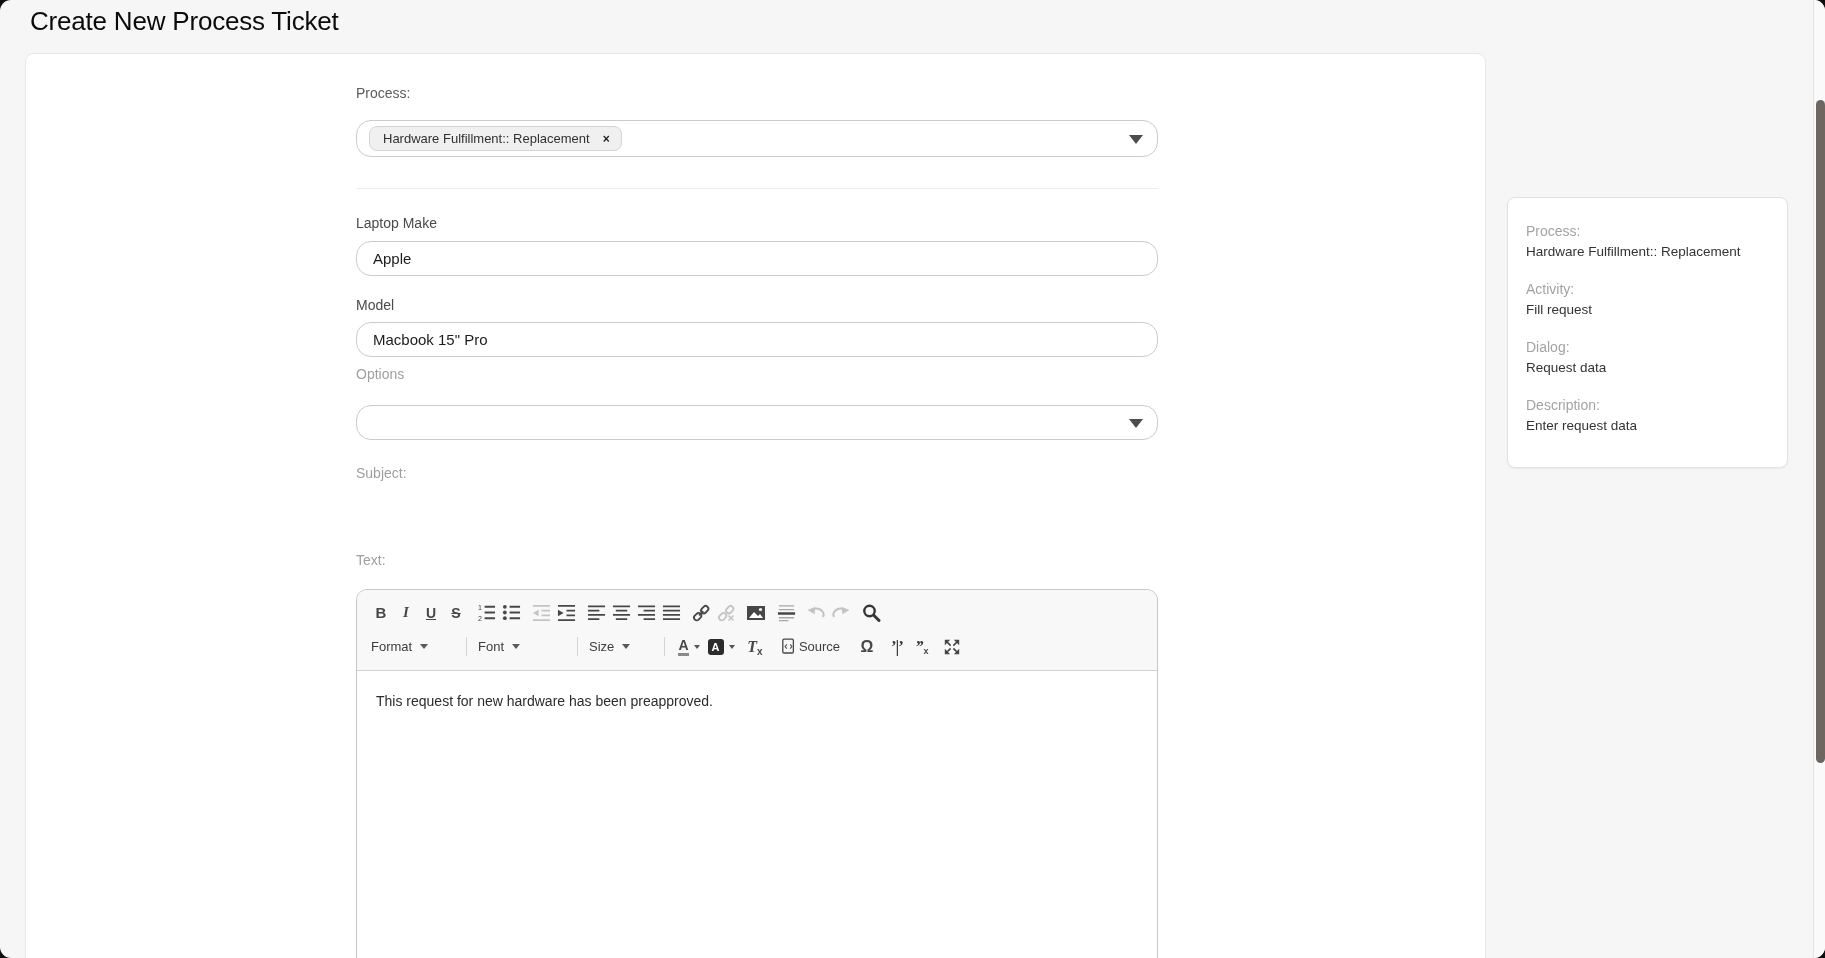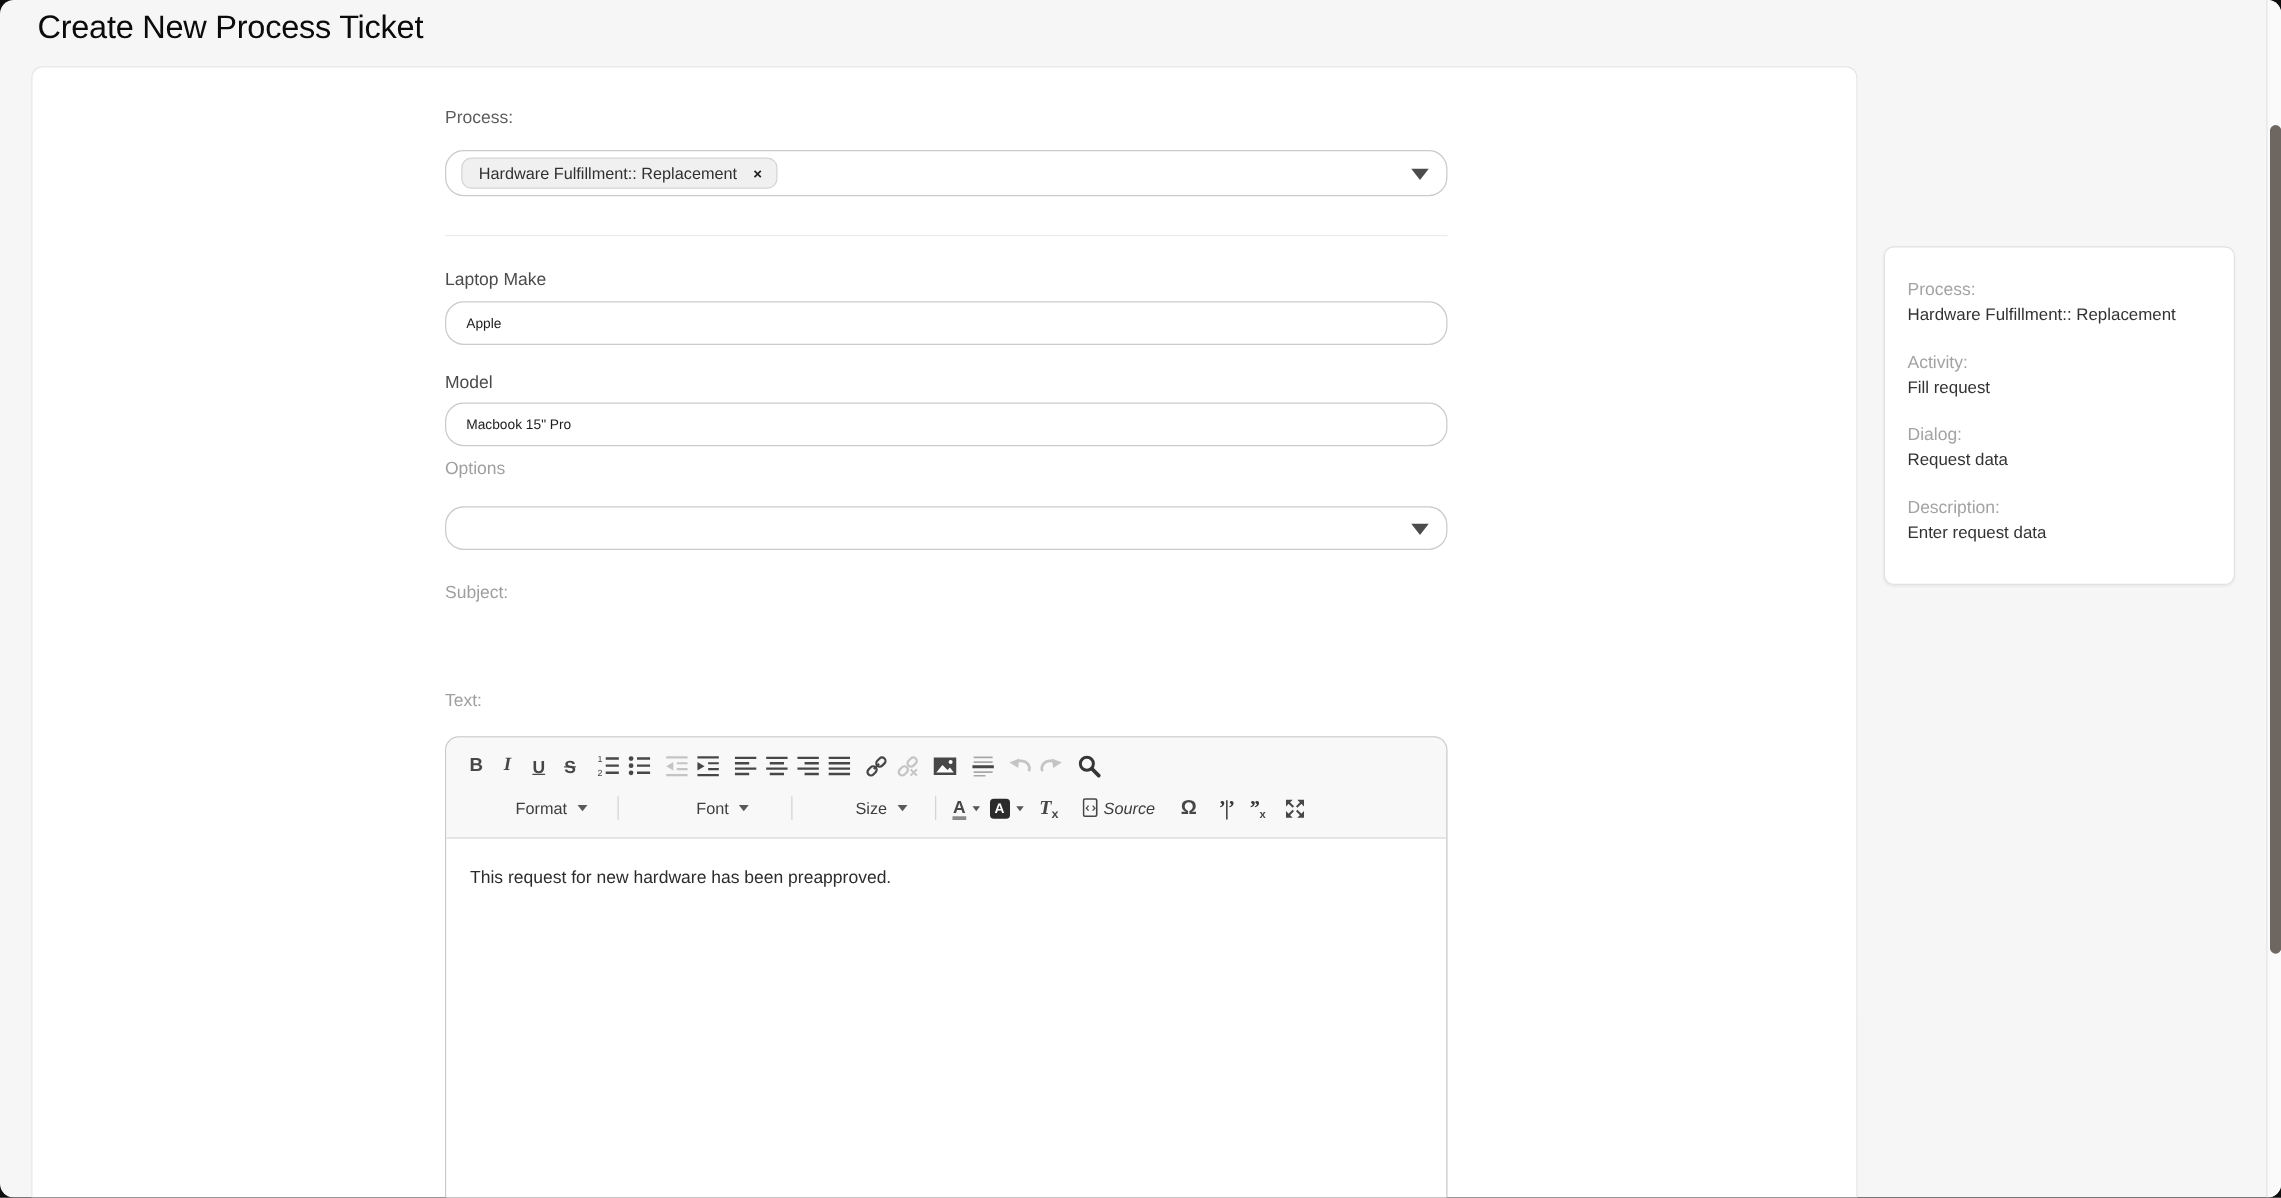--- a/index.html
+++ b/index.html
@@ -7,49 +7,49 @@
   .page { position:relative; width:1825px; height:958px; background:#f6f6f6; border-radius:11px; overflow:hidden; }
 
   .page-title { position:absolute; left:30px; top:6px; font-size:26px; font-weight:400; color:#0b0b0b; letter-spacing:-0.2px; }
 
   .card { position:absolute; left:25px; top:53px; width:1461px; height:940px; background:#fff; border:1px solid #e7e7e7; border-radius:9px; }
   .form-col { position:absolute; left:330px; top:0; width:802px; height:940px; }
 
   .f-label { position:absolute; font-size:14px; color:#4a4a4a; }
   .f-label.muted { color:#9f9f9f; }
 
-  .text-input { position:absolute; width:802px; height:35px; border:1px solid #cbcbcb; border-radius:15px; background:#fff; padding:0 16px; font-size:11px; color:#1c1c1c; font-family:"Liberation Sans", sans-serif; outline:none; }
+  .text-input { position:absolute; width:802px; height:35px; border:1px solid #cbcbcb; border-radius:15px; background:#fff; padding:0 16px; font-size:15px; color:#1c1c1c; font-family:"Liberation Sans", sans-serif; outline:none; }
 
   .selectbox { position:absolute; width:802px; border:1px solid #cbcbcb; border-radius:15px; background:#fff; display:flex; align-items:center; padding:0 36px 0 12px; cursor:pointer; }
   .selectbox .chev { position:absolute; right:14px; top:50%; margin-top:-4px; width:0; height:0; border-left:7px solid transparent; border-right:7px solid transparent; border-top:9px solid #4c4c4c; }
   .tag { display:inline-flex; align-items:center; background:#f0f0f0; border:1px solid #d4d4d4; border-radius:8px; padding:4px 11px 4px 13px; font-size:13px; color:#303030; white-space:nowrap; }
   .tag .tag-x { margin-left:13px; font-size:12px; font-weight:700; color:#1f1f1f; cursor:pointer; line-height:1; }
 
   .divider { position:absolute; left:0; top:134px; width:100%; height:1px; background:#ececec; }
 
   
   .editor { position:absolute; left:0; top:535px; width:802px; height:424px; border:1px solid #c7c7c7; border-radius:11px 11px 0 0; overflow:hidden; background:#fff; }
   .toolbar { background:#f8f8f8; border-bottom:1px solid #d2d2d2; padding:7px 12px 8px 12px; }
   .t-row { display:flex; align-items:center; height:31px; }
   .t-btn { min-width:24px; height:24px; display:flex; align-items:center; justify-content:center; color:#474747; cursor:pointer; margin-right:1px; border-radius:2px; }
   .t-btn.grp { margin-right:6px; }
   .t-btn.disabled { color:#c4c4c4; cursor:default; }
   .ico-bold{font-weight:800;font-size:15px;}
   .ico-italic{font-style:italic;font-family:"Liberation Serif",serif;font-weight:700;font-size:15px;}
   .ico-underline{text-decoration:underline;font-weight:700;font-size:14px;}
   .ico-strike{text-decoration:line-through;font-weight:700;font-size:14px;}
-  .combo { display:flex; align-items:center; justify-content:center; color:#3d3d3d; font-size:13px; cursor:pointer; height:24px; padding:0 2px;margin-left:28px; }
+  .combo { display:flex; align-items:center; justify-content:flex-start; color:#3d3d3d; font-size:13px; cursor:pointer; height:24px; padding:0 2px; }
   .combo .mini-chev { width:0; height:0; border-left:4px solid transparent; border-right:4px solid transparent; border-top:5px solid #5a5a5a; margin-left:8px; }
   .t-sep { width:1px; height:19px; background:#d4d4d4; margin:0 9px; }
   .color-a { font-weight:700; font-size:14px; color:#474747; border-bottom:3px solid #8a8a8a; line-height:15px; }
   .bg-a { width:16px; height:16px; background:#2b2b2b; color:#fff; border-radius:3px; font-weight:700; font-size:11px; display:flex; align-items:center; justify-content:center; }
   .mini-chev2 { width:0; height:0; border-left:3.5px solid transparent; border-right:3.5px solid transparent; border-top:4.5px solid #555; margin-left:5px; }
   .tx-t { font-family:"Liberation Serif",serif; font-style:italic; font-weight:700; font-size:16px; }
   .tx-x { font-size:10px; font-weight:700; align-self:flex-end; margin-bottom:2px; }
-  .src-label { font-size:13px; color:#3d3d3d; margin-left:4px;font-style:italic; }
+  .src-label { font-size:13px; color:#3d3d3d; margin-left:4px; }
   .omega { font-size:16px; font-weight:600; }
   .qicon { font-family:"Liberation Serif",serif; font-weight:700; font-size:17px; color:#383838; letter-spacing:-1px; }
   .qx { font-size:9px; font-weight:700; align-self:flex-end; margin-bottom:3px; }
   .editor-content { position:relative; background:#fff; height:344px; padding:22px 19px; font-size:14px; color:#2c2c2c; cursor:text; }
 
   
   .sidebar { position:absolute; left:1507px; top:197px; width:281px; background:#fff; border:1px solid #e2e2e2; border-radius:8px; box-shadow:0 1px 2px rgba(0,0,0,0.05); }
   .sb-header { background:#ebebeb; border-radius:7px 7px 0 0; padding:14px 18px; font-size:15px; font-weight:700; color:#222; }
   .sb-body { padding:25px 18px 12px 18px; }
   .sb-label { font-size:14px; color:#a3a3a3; margin-bottom:5px; }

